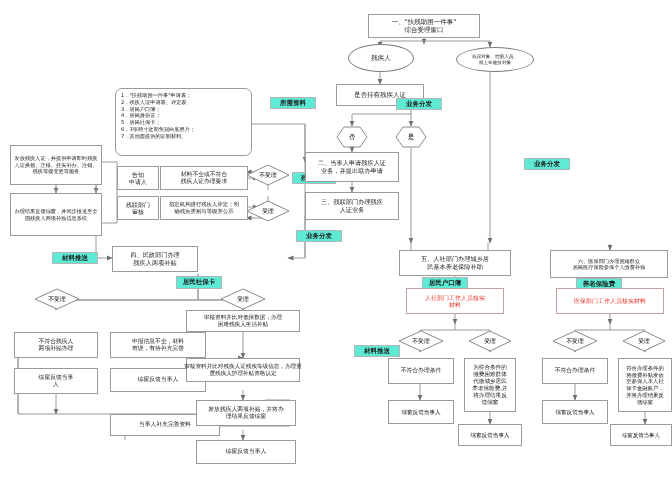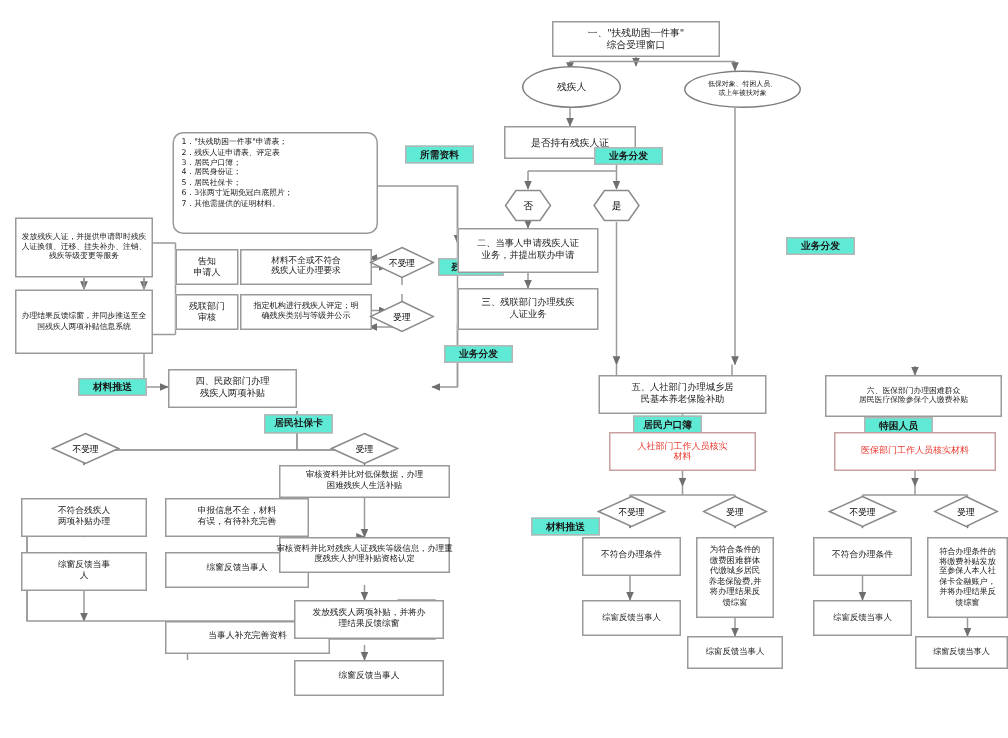--- a/index.html
+++ b/index.html
@@ -155,21 +155,21 @@
   <div class="node lbl" style="left:276px;top:172px;width:44px;height:12px;font-size:6.5px;">
     <div class="t">残联部门</div>
   </div>
   <div class="node lbl" style="left:160px;top:276px;width:46px;height:13px;font-size:6.5px;">
     <div class="t">居民社保卡</div>
   </div>
   <div class="node lbl" style="left:406px;top:277px;width:46px;height:13px;font-size:6.5px;">
     <div class="t">居民户口簿</div>
   </div>
   <div class="node lbl" style="left:560px;top:278px;width:46px;height:13px;font-size:6.5px;">
-    <div class="t">特困人员</div>
+    <div class="t">养老保险费</div>
   </div>
 
   <div class="node dash" style="left:115px;top:88px;width:137px;height:68px;font-size:5.2px;align-items:flex-start;justify-content:flex-start;">
     <div class="t">1．"扶残助困一件事"申请表；
 2．残疾人证申请表、评定表
 3．居民户口簿；
 4．居民身份证；
 5．居民社保卡；
 6．3张两寸近期免冠白底照片；
 7．其他需提供的证明材料。</div>

